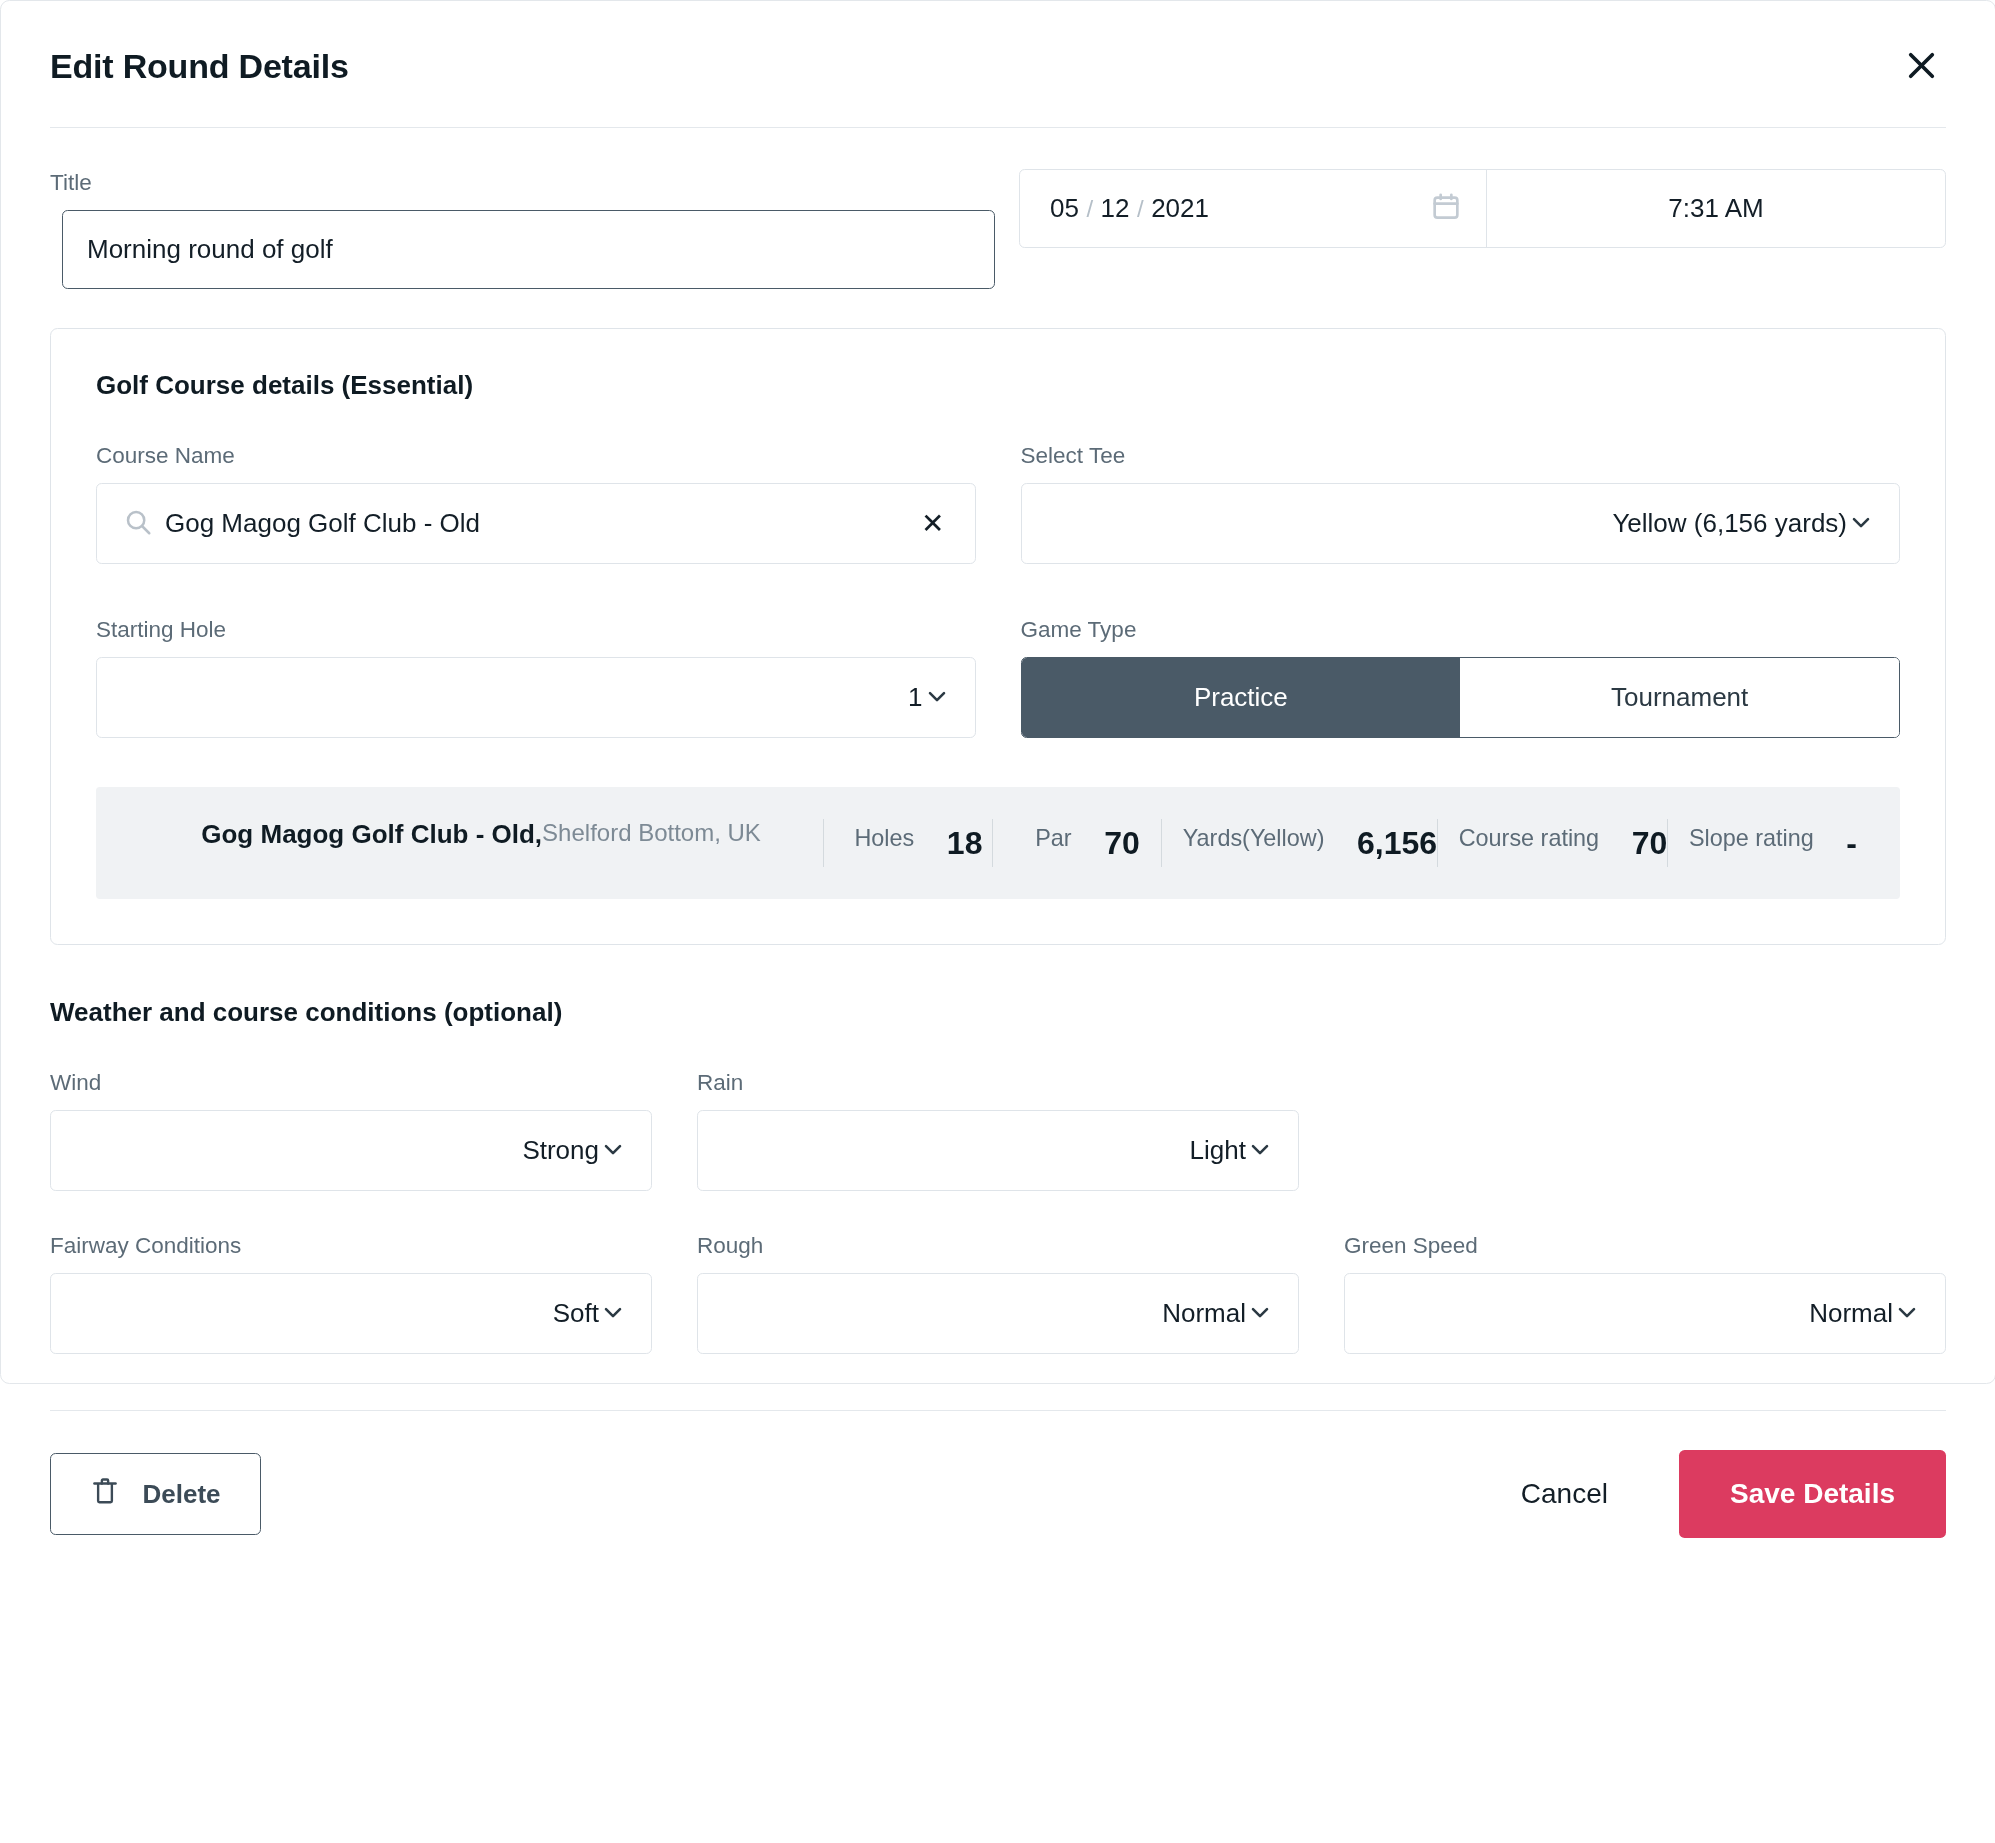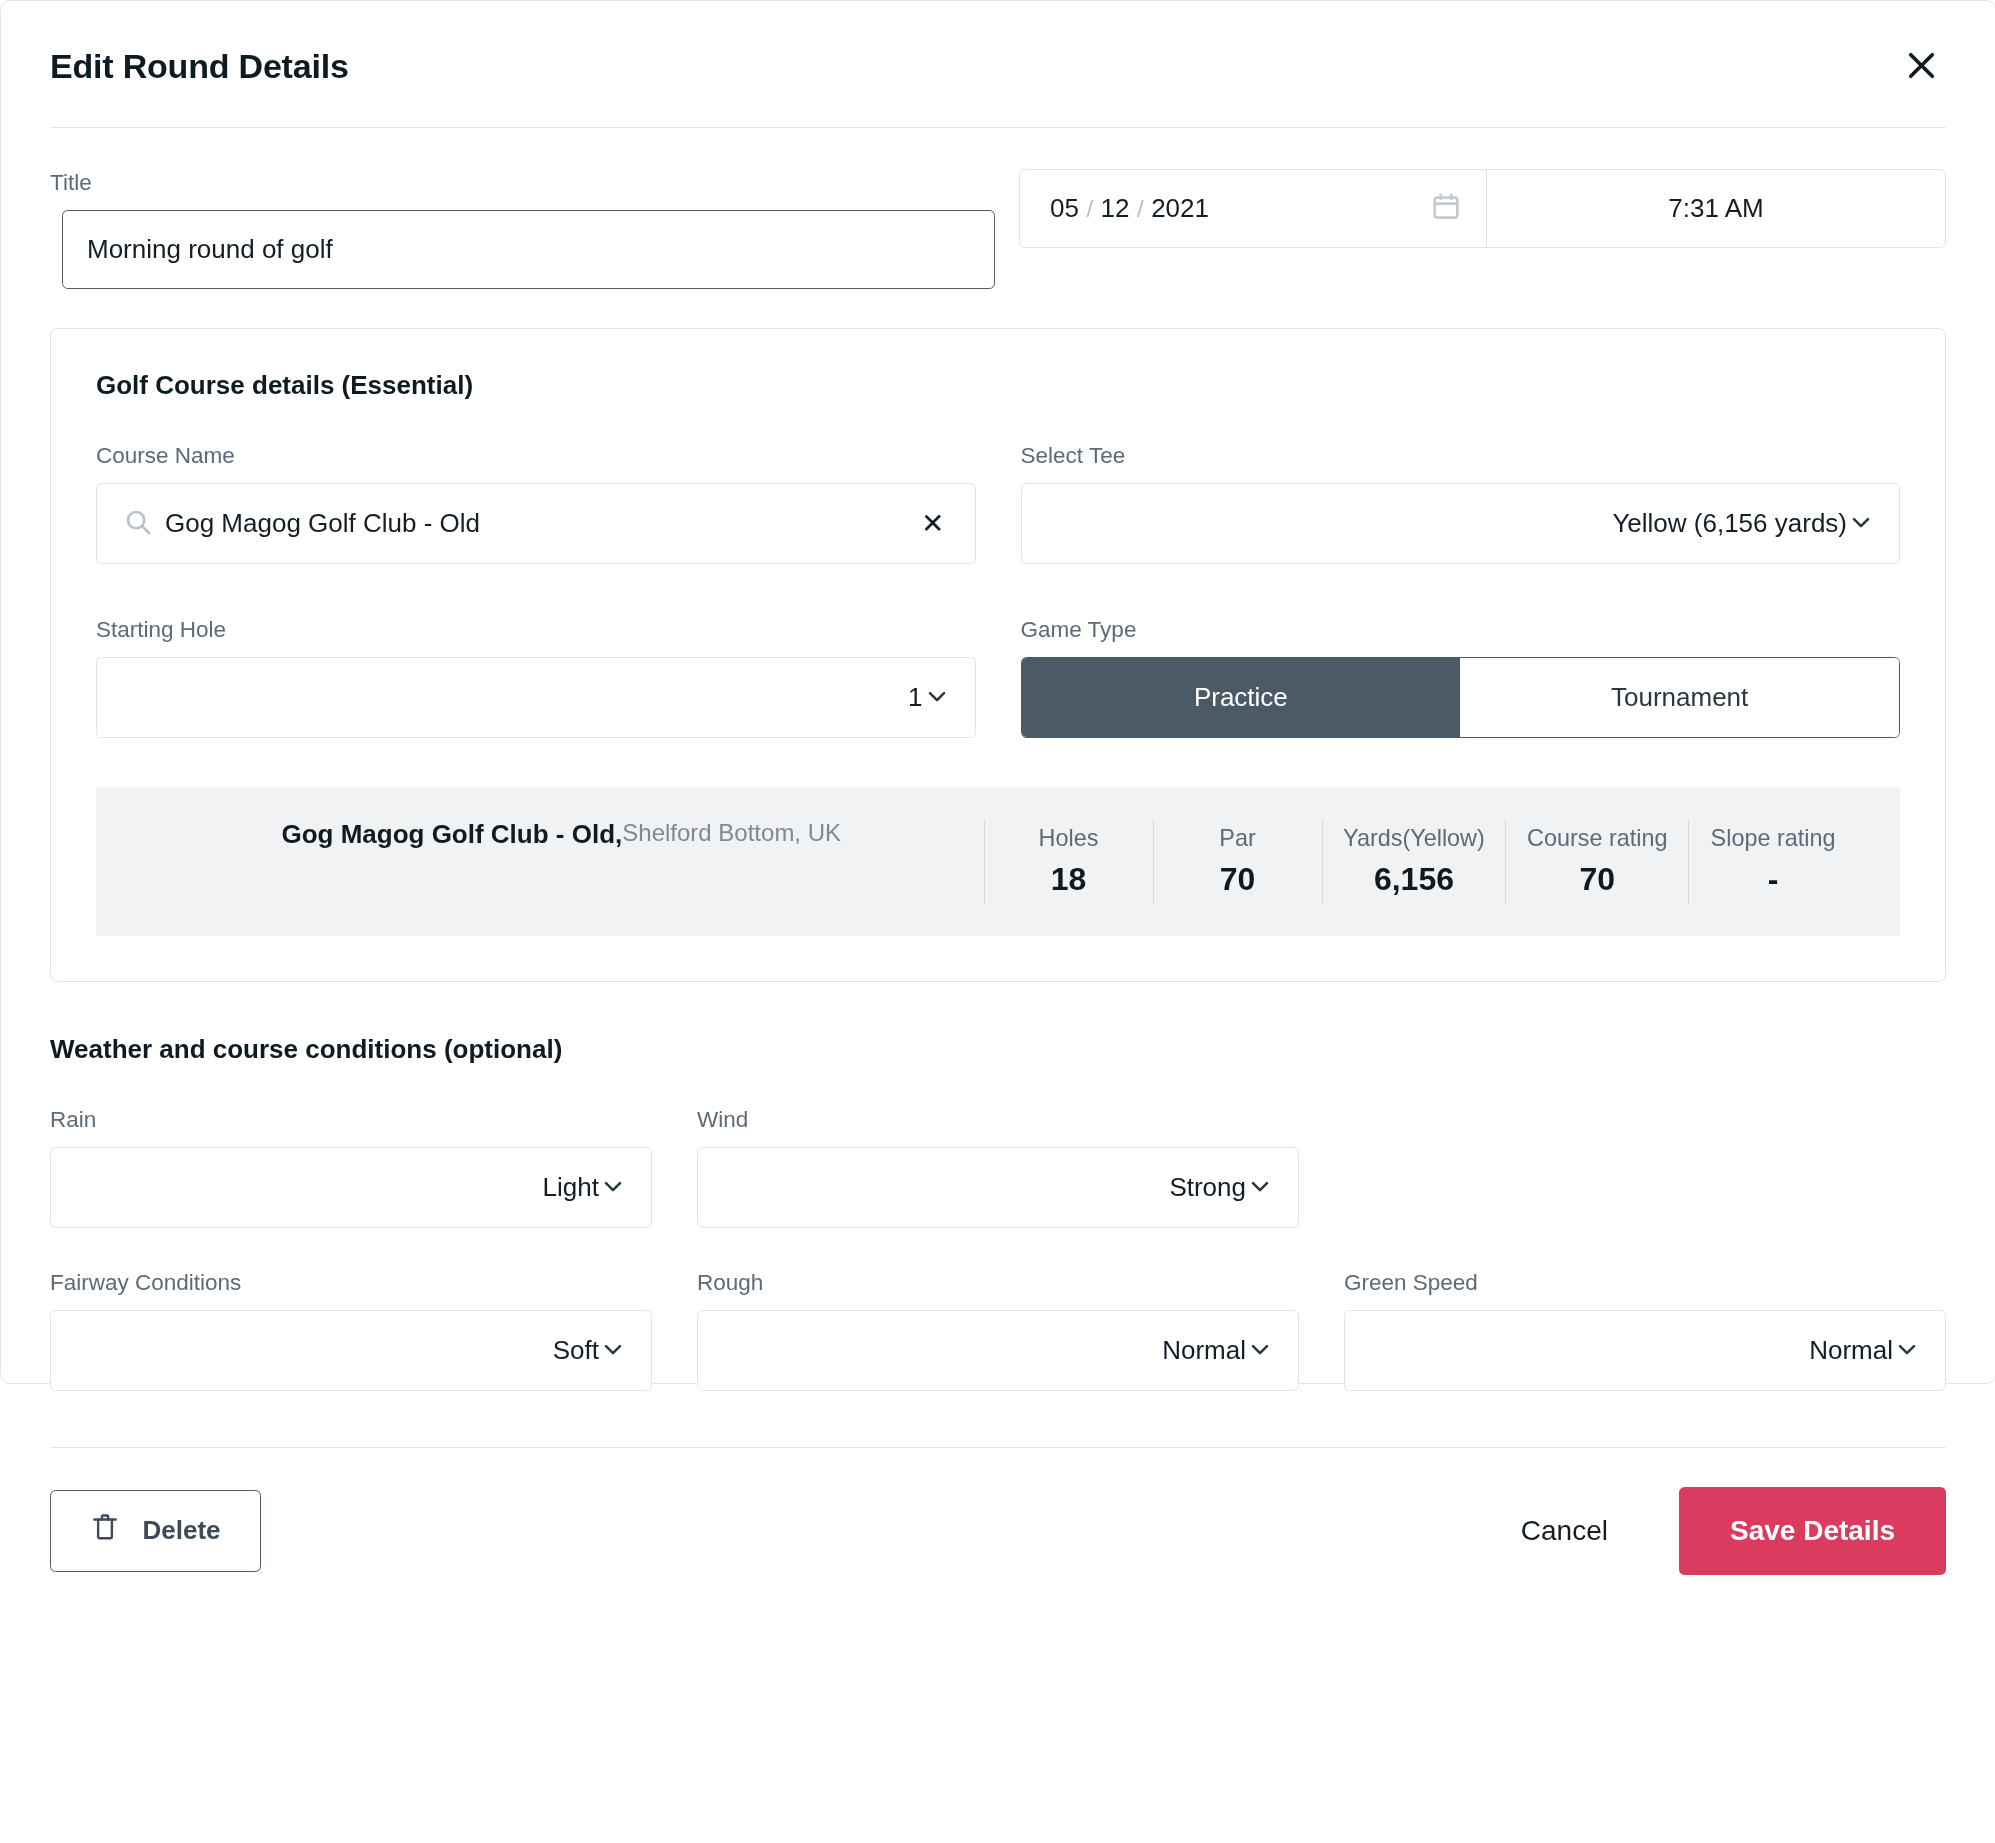--- a/index.html
+++ b/index.html
@@ -232,24 +232,24 @@
   }
   .summary-loc {
     font-size: 24px;
     color: #7d8a95;
   }
   .stat {
     min-width: 169px;
     padding: 5.6px 0 5.6px 0;
     border-left: 0.9px solid #d4dade;
     display: flex;
-    flex-direction: column;
     align-items: center;
     justify-content: center;
     text-align: left;
+    gap: 12px;
   }
   .stat-label {
     font-size: 23.4px;
     color: #5c6b77;
     margin-bottom: 9.4px;
     white-space: nowrap;
     padding: 0 20.6px;
   }
   .stat-value {
     font-size: 32px;
@@ -452,34 +452,34 @@
         <div class="stat-label">Slope rating</div>
         <div class="stat-value">-</div>
       </div>
     </div>
   </div>
 
   <div class="weather-heading">Weather and course conditions (optional)</div>
 
   <div class="weather-row">
     <div class="weather-col">
-      <div class="field-label">Rain</div>
+      <div class="field-label">Wind</div>
       <div class="select-box">
-        <span class="select-value">Light</span>
+        <span class="select-value">Strong</span>
         <span>
           <svg width="28" height="28" viewBox="0 0 24 24" fill="none" stroke="#2b3943" stroke-width="2.2" stroke-linecap="round" stroke-linejoin="round">
             <polyline points="6 9.5 12 15.5 18 9.5"></polyline>
           </svg>
         </span>
       </div>
     </div>
     <div class="weather-col">
-      <div class="field-label">Wind</div>
+      <div class="field-label">Rain</div>
       <div class="select-box">
-        <span class="select-value">Strong</span>
+        <span class="select-value">Light</span>
         <span>
           <svg width="28" height="28" viewBox="0 0 24 24" fill="none" stroke="#2b3943" stroke-width="2.2" stroke-linecap="round" stroke-linejoin="round">
             <polyline points="6 9.5 12 15.5 18 9.5"></polyline>
           </svg>
         </span>
       </div>
     </div>
     <div class="weather-spacer"></div>
   </div>
 

